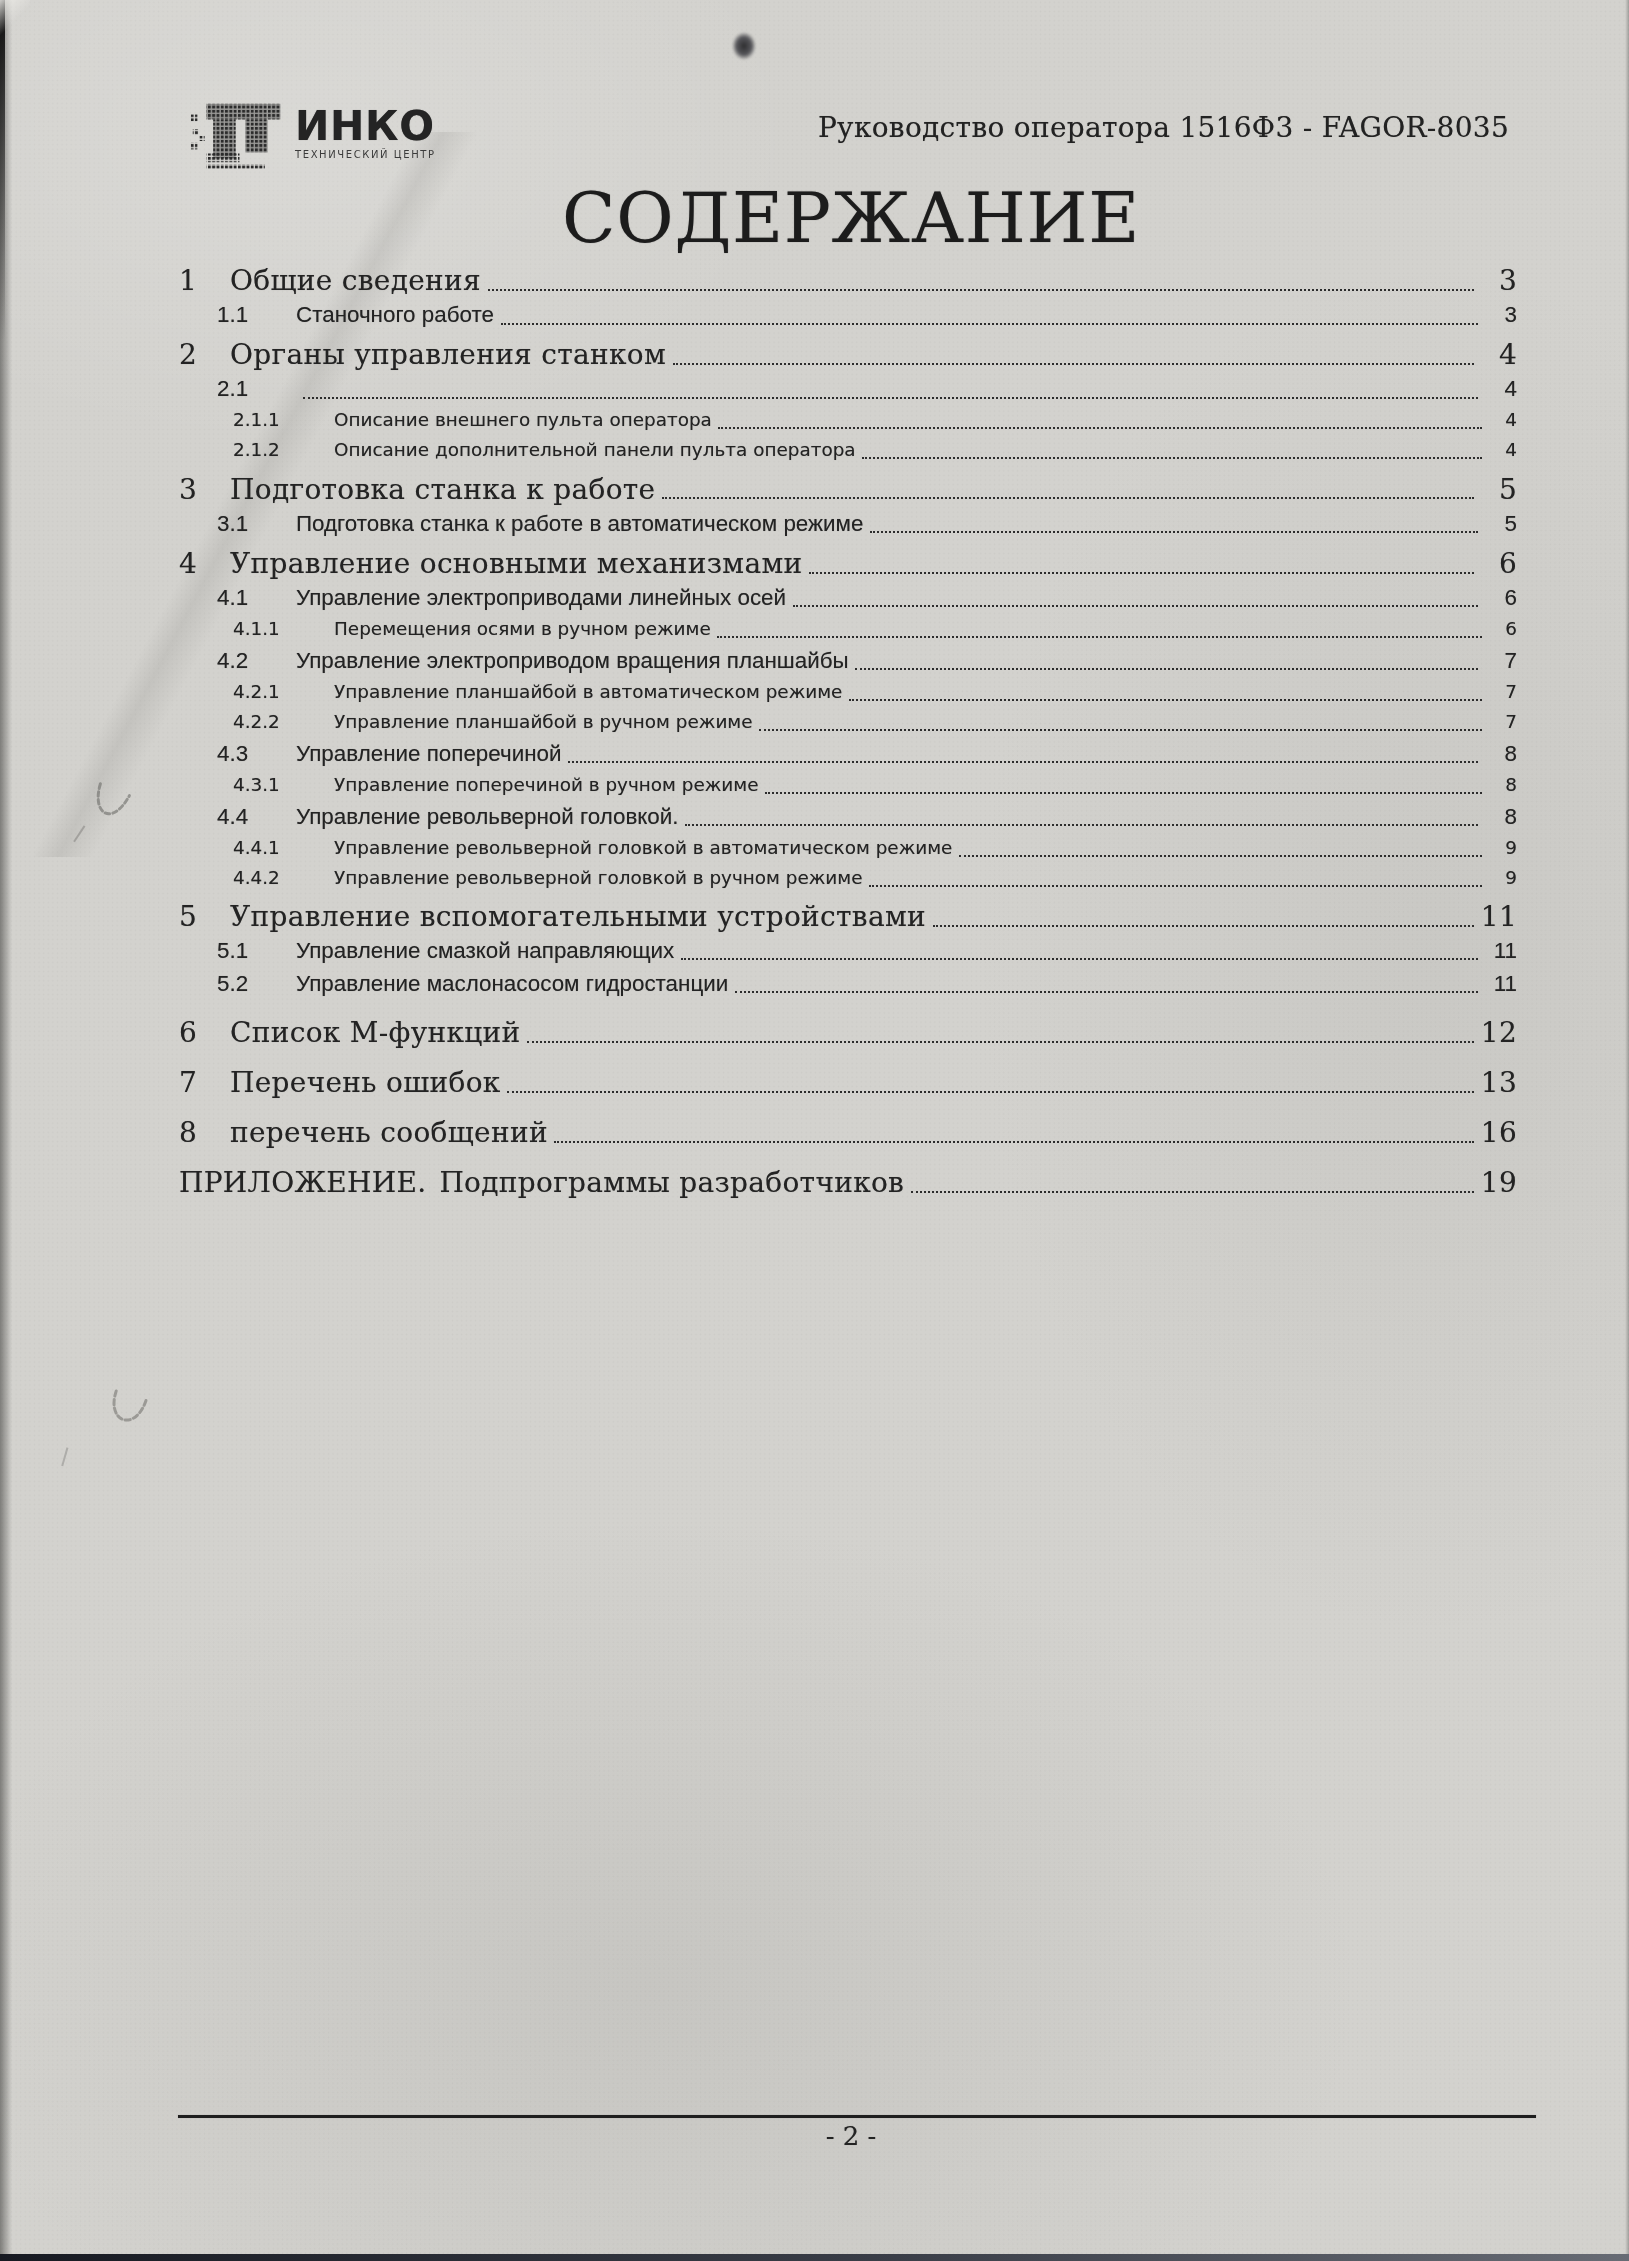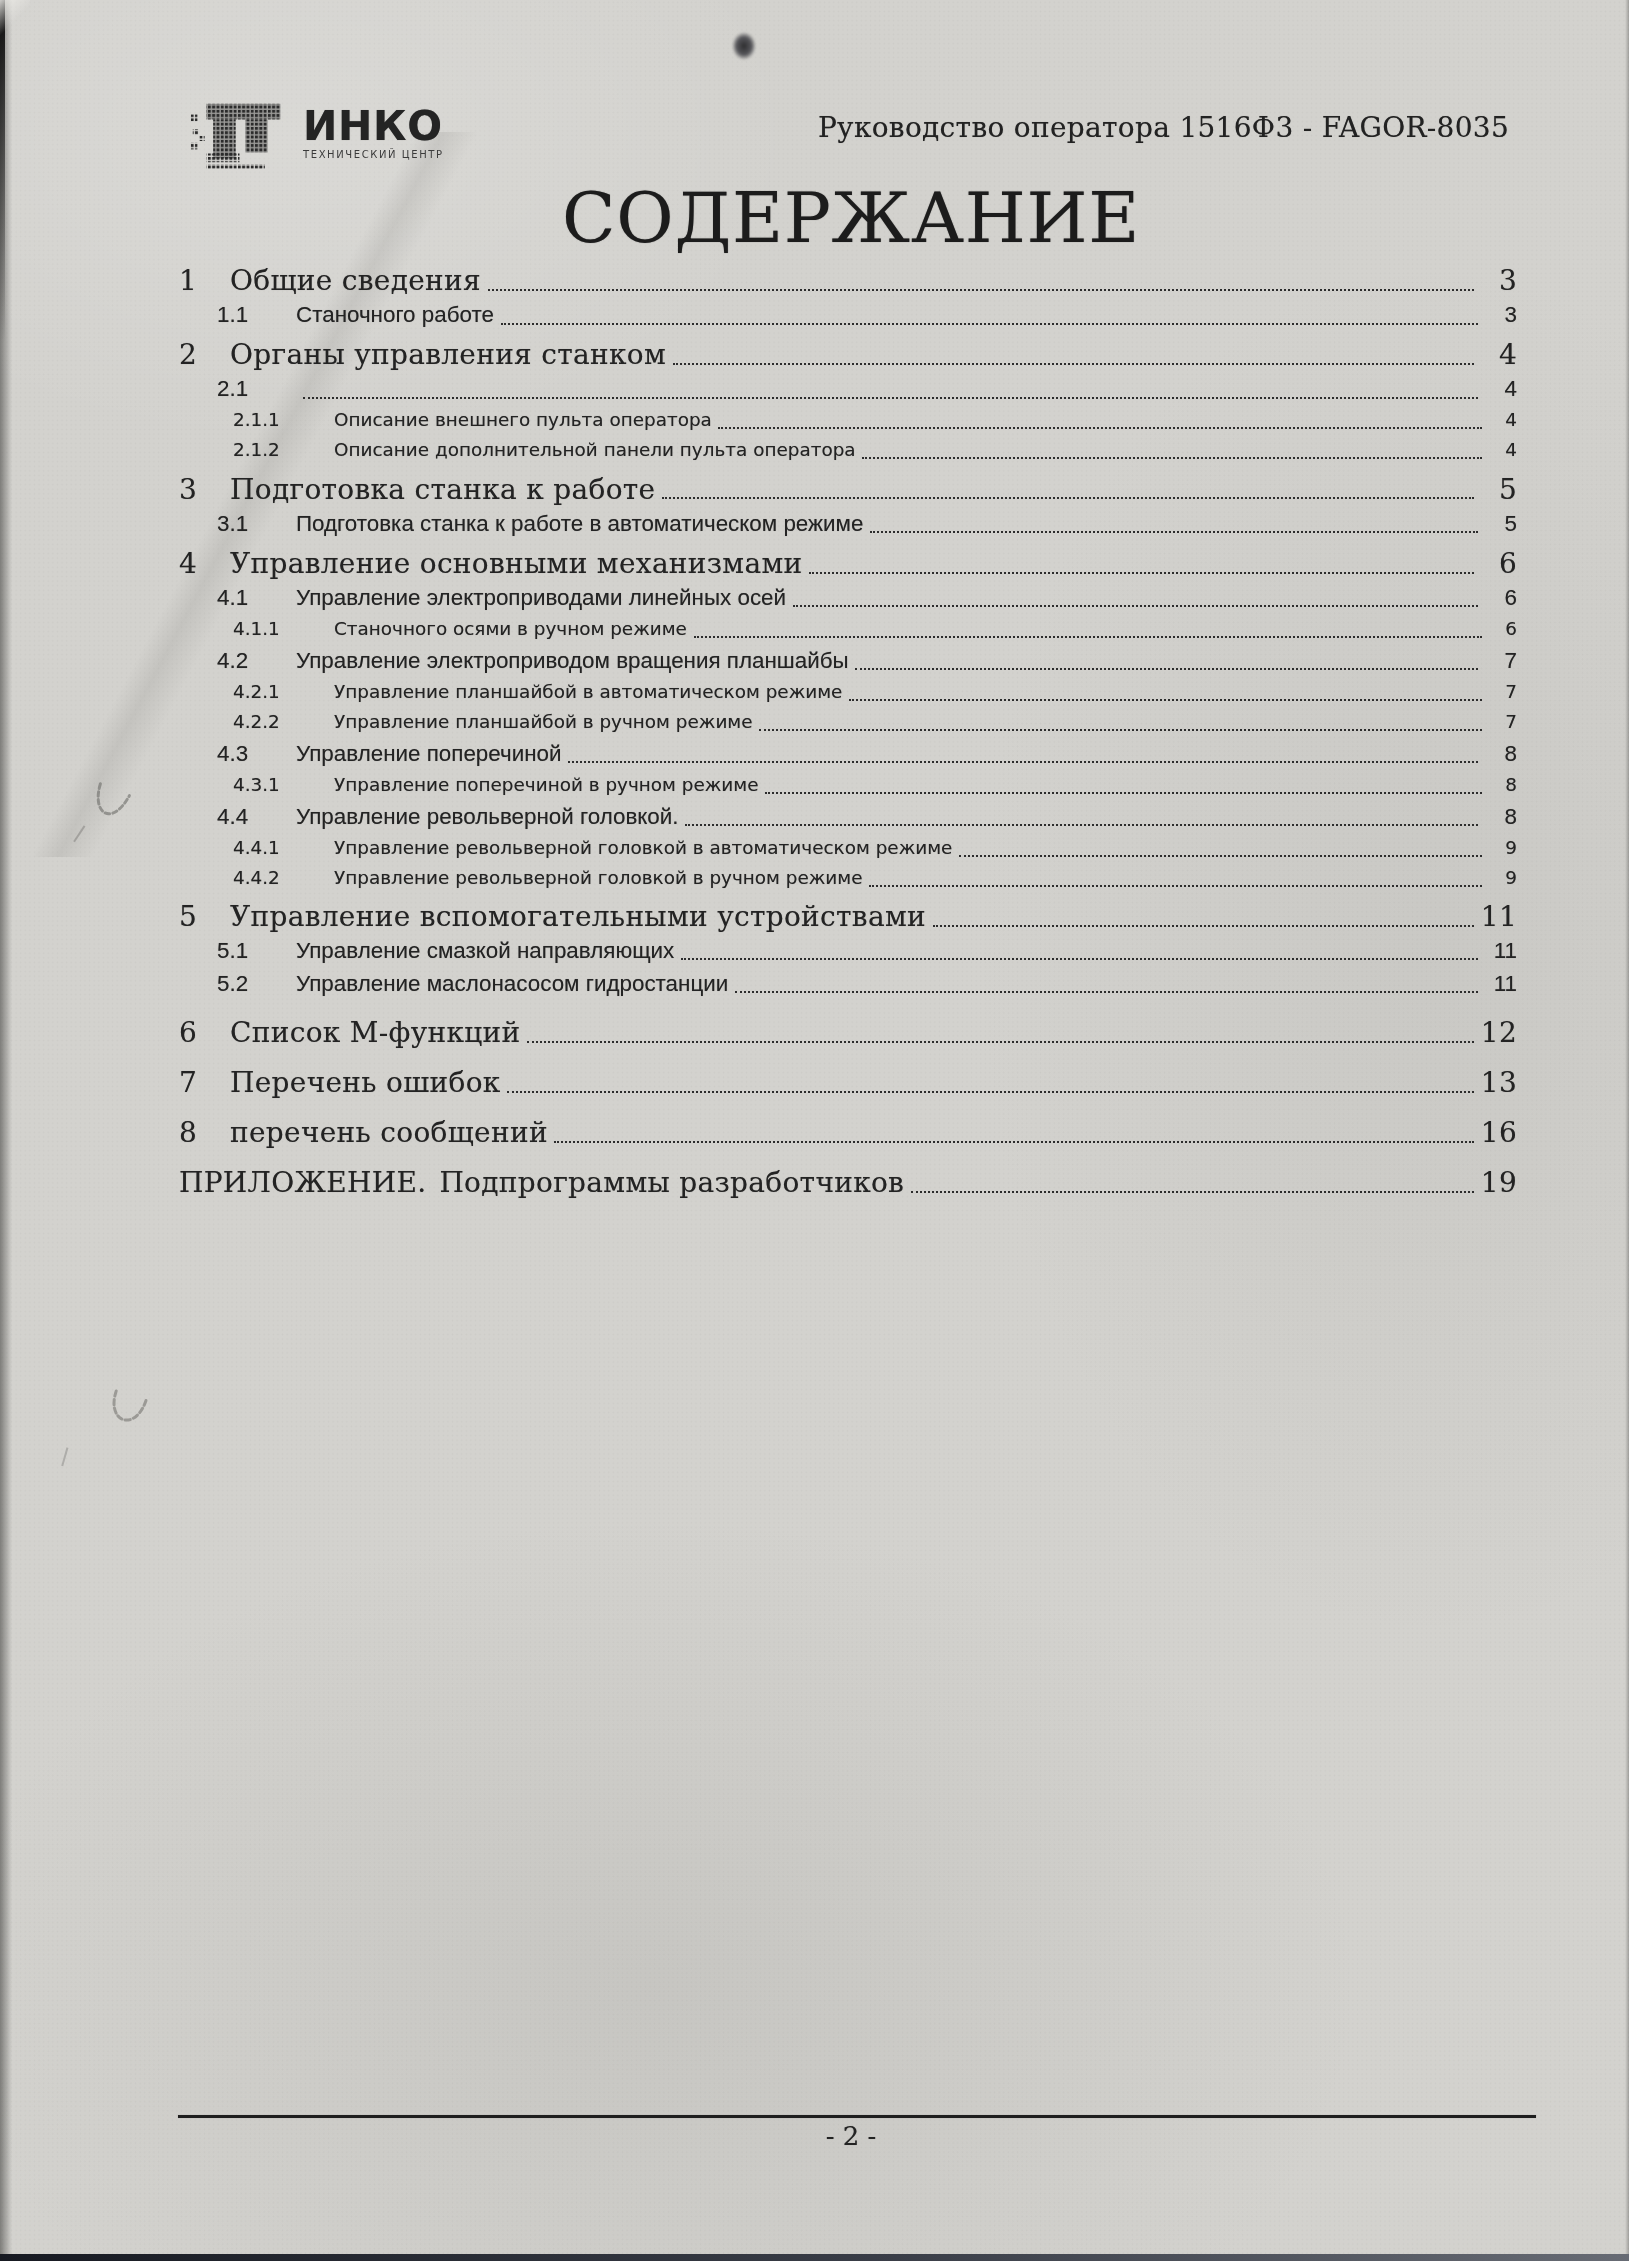--- a/index.html
+++ b/index.html
@@ -29,21 +29,21 @@
   .edge-bottom{position:absolute;left:0;bottom:0;width:100%;height:6.6px;
     background:linear-gradient(90deg,#171a22,#3a3e48 55%,#676b74);}
   .corner-tl{position:absolute;left:0;top:0;width:30px;height:42px;
     background:linear-gradient(135deg,#efeeea 0%,rgba(239,238,234,0) 50%);opacity:.85;}
   .ink-blob{position:absolute;left:732px;top:32px;width:24px;height:28px;border-radius:50%;
     background:radial-gradient(closest-side,#2e2e30,#56565a 62%,transparent);filter:blur(0.8px);}
   .crease{position:absolute;left:0;top:132px;width:501px;height:725px;pointer-events:none;
     background:linear-gradient(118deg,transparent 47%,rgba(118,117,113,.16) 50%,transparent 54%);}
   svg.marks{position:absolute;left:0;top:0;pointer-events:none;}
   
-  .logo{position:absolute;left:190px;top:97px;display:flex;align-items:flex-start;gap:14px;}
+  .logo{position:absolute;left:190px;top:97px;display:flex;align-items:flex-start;gap:6px;}
   .logo-name{font-family:"DejaVu Sans",sans-serif;font-weight:800;font-size:41px;line-height:41px;
     letter-spacing:0.7px;color:#242424;margin-top:9.2px;text-shadow:0 0 0.7px rgba(30,30,30,.55);}
   .logo-sub{font-family:"DejaVu Sans",sans-serif;font-size:10px;letter-spacing:1.6px;color:#3b3b3b;
     margin-top:2px;filter:blur(0.5px);white-space:nowrap;}
   .doc-title{position:absolute;top:111px;right:121px;font-size:28px;color:#222;
     text-shadow:0 0 0.7px rgba(25,25,25,.45);letter-spacing:0.3px;}
   .page-title{position:absolute;top:177px;left:72px;right:0;text-align:center;margin:0;
     font-size:70px;font-weight:400;letter-spacing:0.7px;color:#1c1c1c;
     text-shadow:0 0 1px rgba(20,20,20,.5);}
   
@@ -177,21 +177,21 @@
         <span class="toc-page">6</span>
       </div>
       <div class="toc-row lvl2">
         <span class="toc-num">4.1</span>
         <span class="toc-label">Управление электроприводами линейных осей</span>
         <span class="toc-dots"></span>
         <span class="toc-page">6</span>
       </div>
       <div class="toc-row lvl3">
         <span class="toc-num">4.1.1</span>
-        <span class="toc-label">Станочного осями в ручном режиме</span>
+        <span class="toc-label">Перемещения осями в ручном режиме</span>
         <span class="toc-dots"></span>
         <span class="toc-page">6</span>
       </div>
       <div class="toc-row lvl2">
         <span class="toc-num">4.2</span>
         <span class="toc-label">Управление электроприводом вращения планшайбы</span>
         <span class="toc-dots"></span>
         <span class="toc-page">7</span>
       </div>
       <div class="toc-row lvl3">

